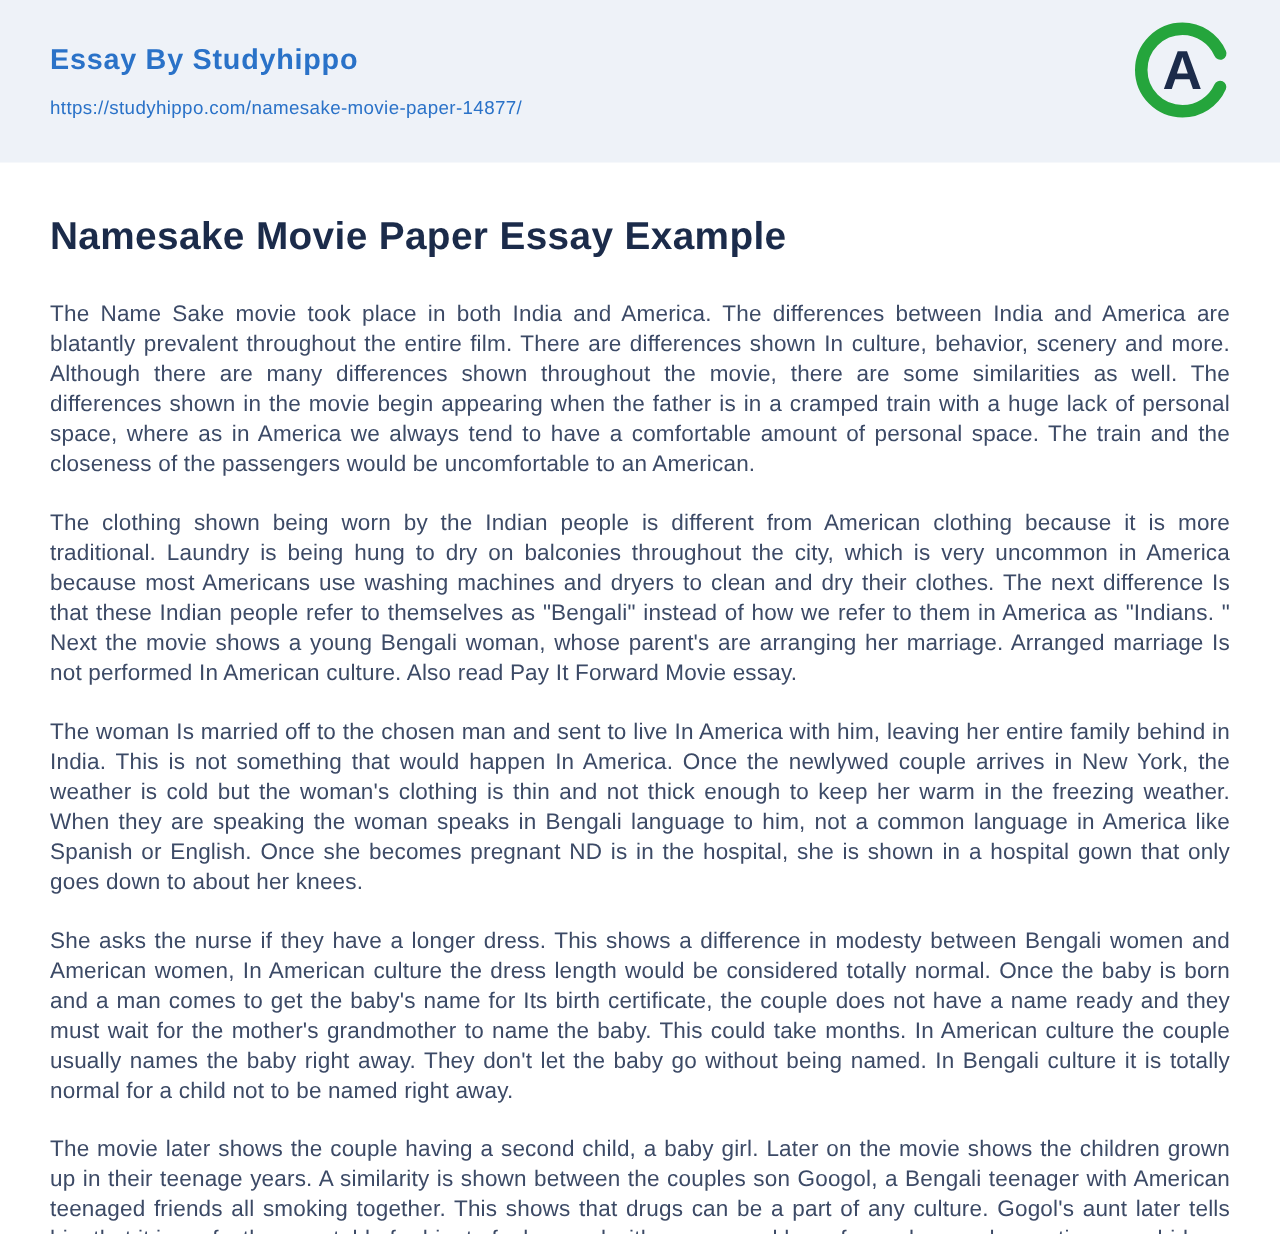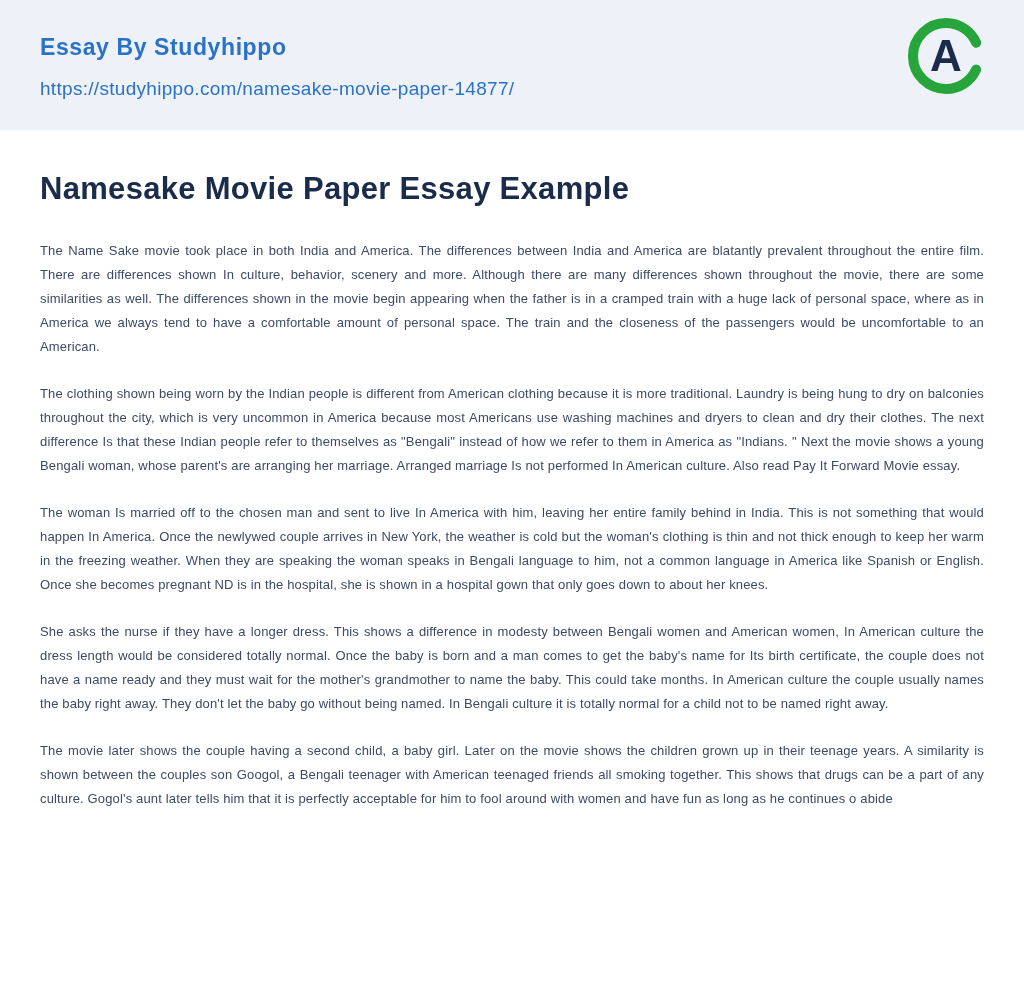--- a/index.html
+++ b/index.html
@@ -23,21 +23,21 @@
     color: #2a72c8;
     font-size: 23px;
     font-weight: 700;
     letter-spacing: 0.6px;
     line-height: 1.2;
   }
   .site-url {
     display: inline-block;
     margin-top: 16px;
     color: #2a72c8;
-    font-size: 19px;
+    font-size: 15px;
     letter-spacing: 0.3px;
     text-decoration: none;
     cursor: pointer;
   }
   .logo {
     position: absolute;
     top: 16px;
     right: 38px;
     width: 80px;
     height: 80px;
@@ -52,21 +52,21 @@
     margin: 20px 0 32px 0;
     color: #1b2b4a;
     font-size: 31px;
     font-weight: 800;
     letter-spacing: 0.3px;
     line-height: 1.2;
   }
   .essay-body p {
     margin: 0 0 23px 0;
     color: #3c4a66;
-    font-size: 13px;
+    font-size: 18px;
     line-height: 24px;
     letter-spacing: 0.15px;
     text-align: justify;
   }
   .essay-body p:last-child { margin-bottom: 0; }
 </style>
 </head>
 <body>
 
 <header class="header">

